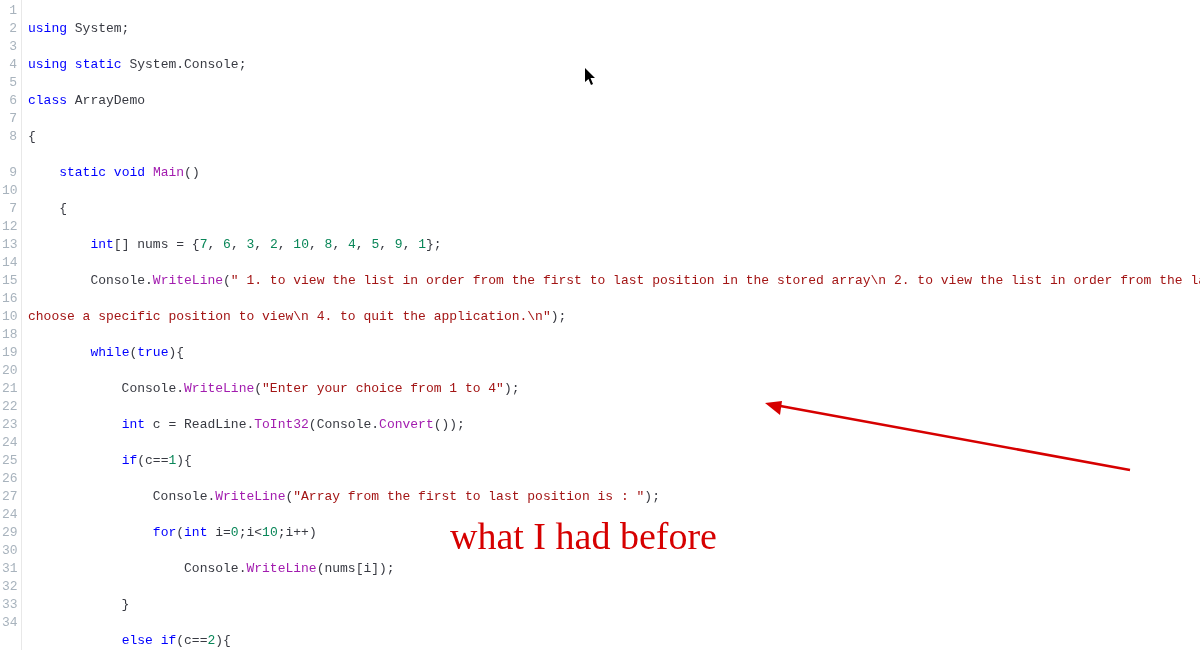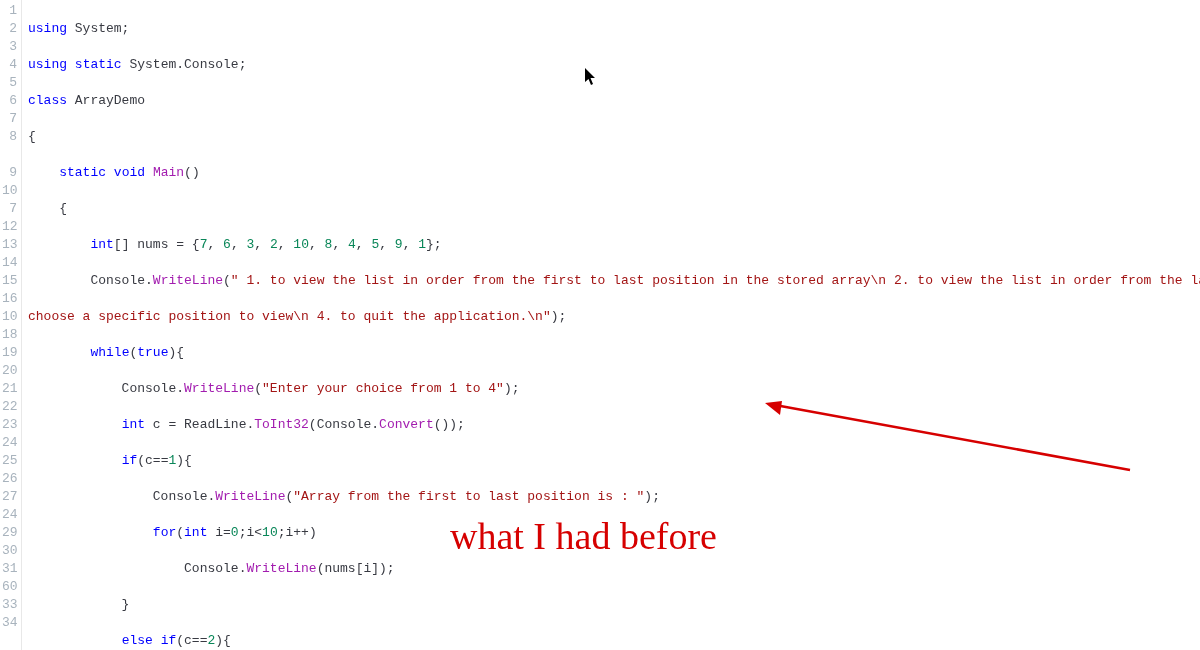--- a/index.html
+++ b/index.html
@@ -86,21 +86,21 @@
     <div class="ln">22</div>
     <div class="ln">23</div>
     <div class="ln">24</div>
     <div class="ln">25</div>
     <div class="ln">26</div>
     <div class="ln">27</div>
     <div class="ln">24</div>
     <div class="ln">29</div>
     <div class="ln">30</div>
     <div class="ln">31</div>
-    <div class="ln">60</div>
+    <div class="ln">32</div>
     <div class="ln">33</div>
     <div class="ln">34</div>
   </div>
 
   <div class="code">
 <div class="code-line"><span class="kw">using</span><span> System;</span></div>
 <div class="code-line"><span class="kw">using</span><span> </span><span class="kw">static</span><span> System.Console;</span></div>
 <div class="code-line"><span class="kw">class</span><span> ArrayDemo</span></div>
 <div class="code-line"><span>{</span></div>
 <div class="code-line"><span>    </span><span class="kw">static</span><span> </span><span class="kw">void</span><span> </span><span class="meth">Main</span><span>()</span></div>

